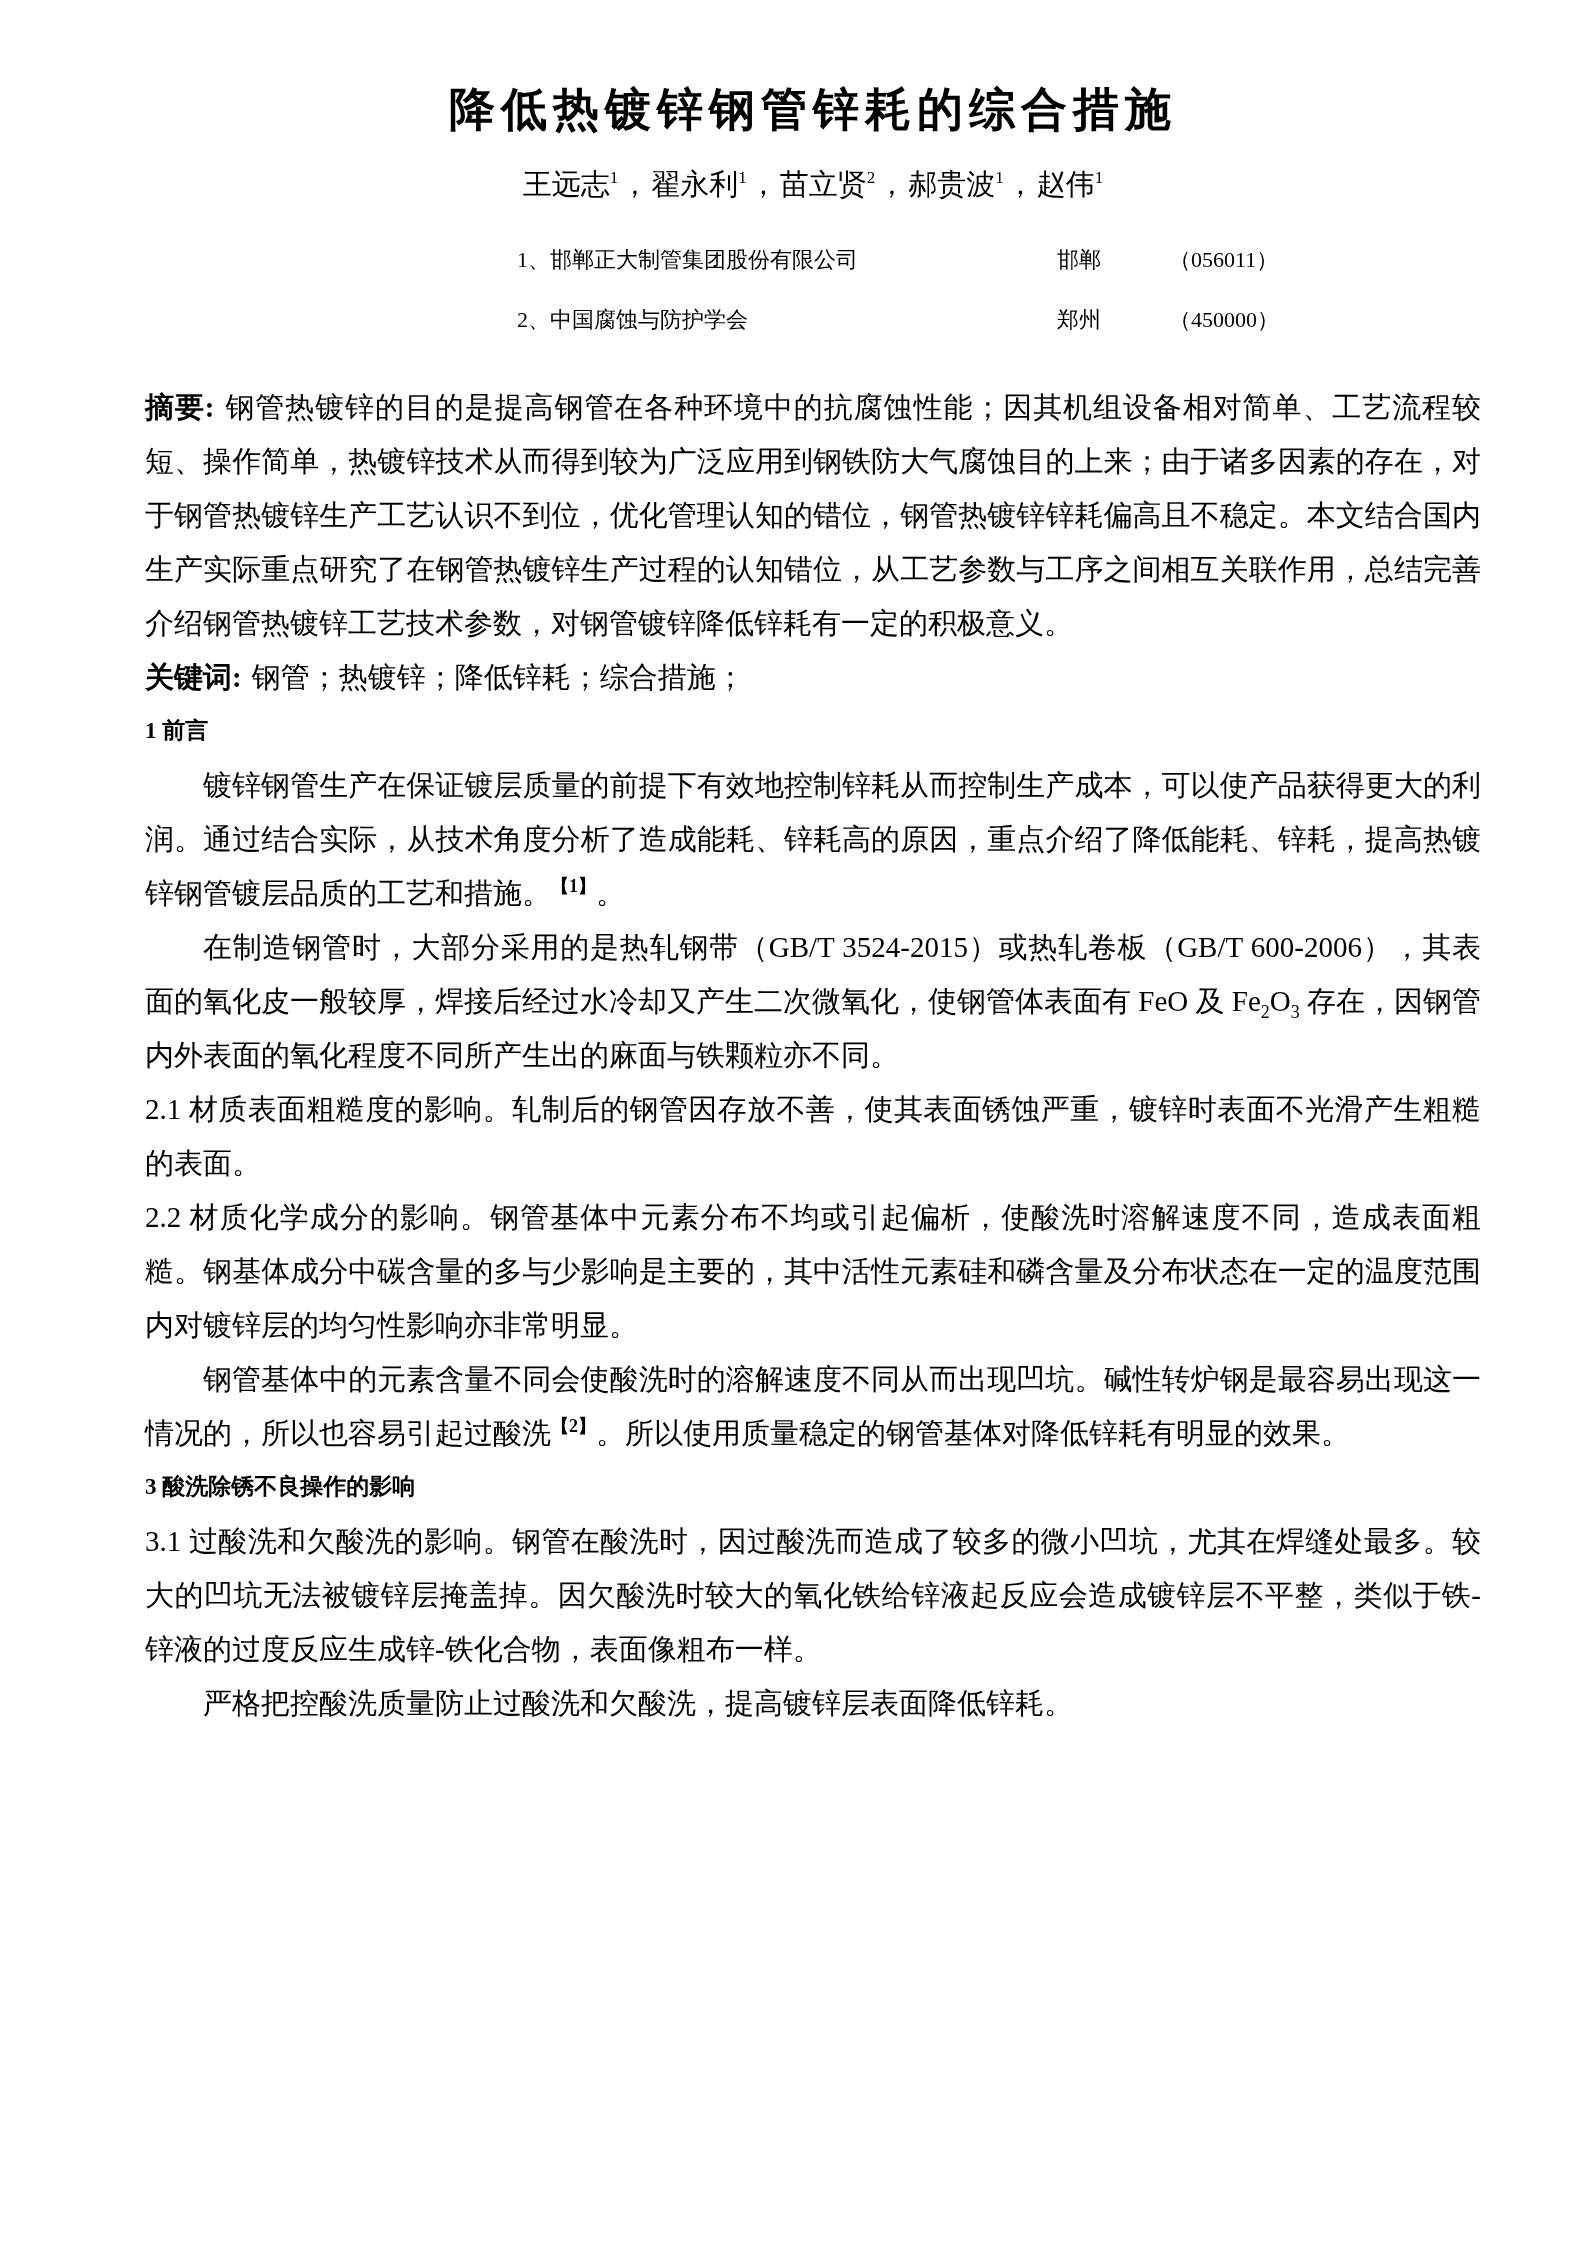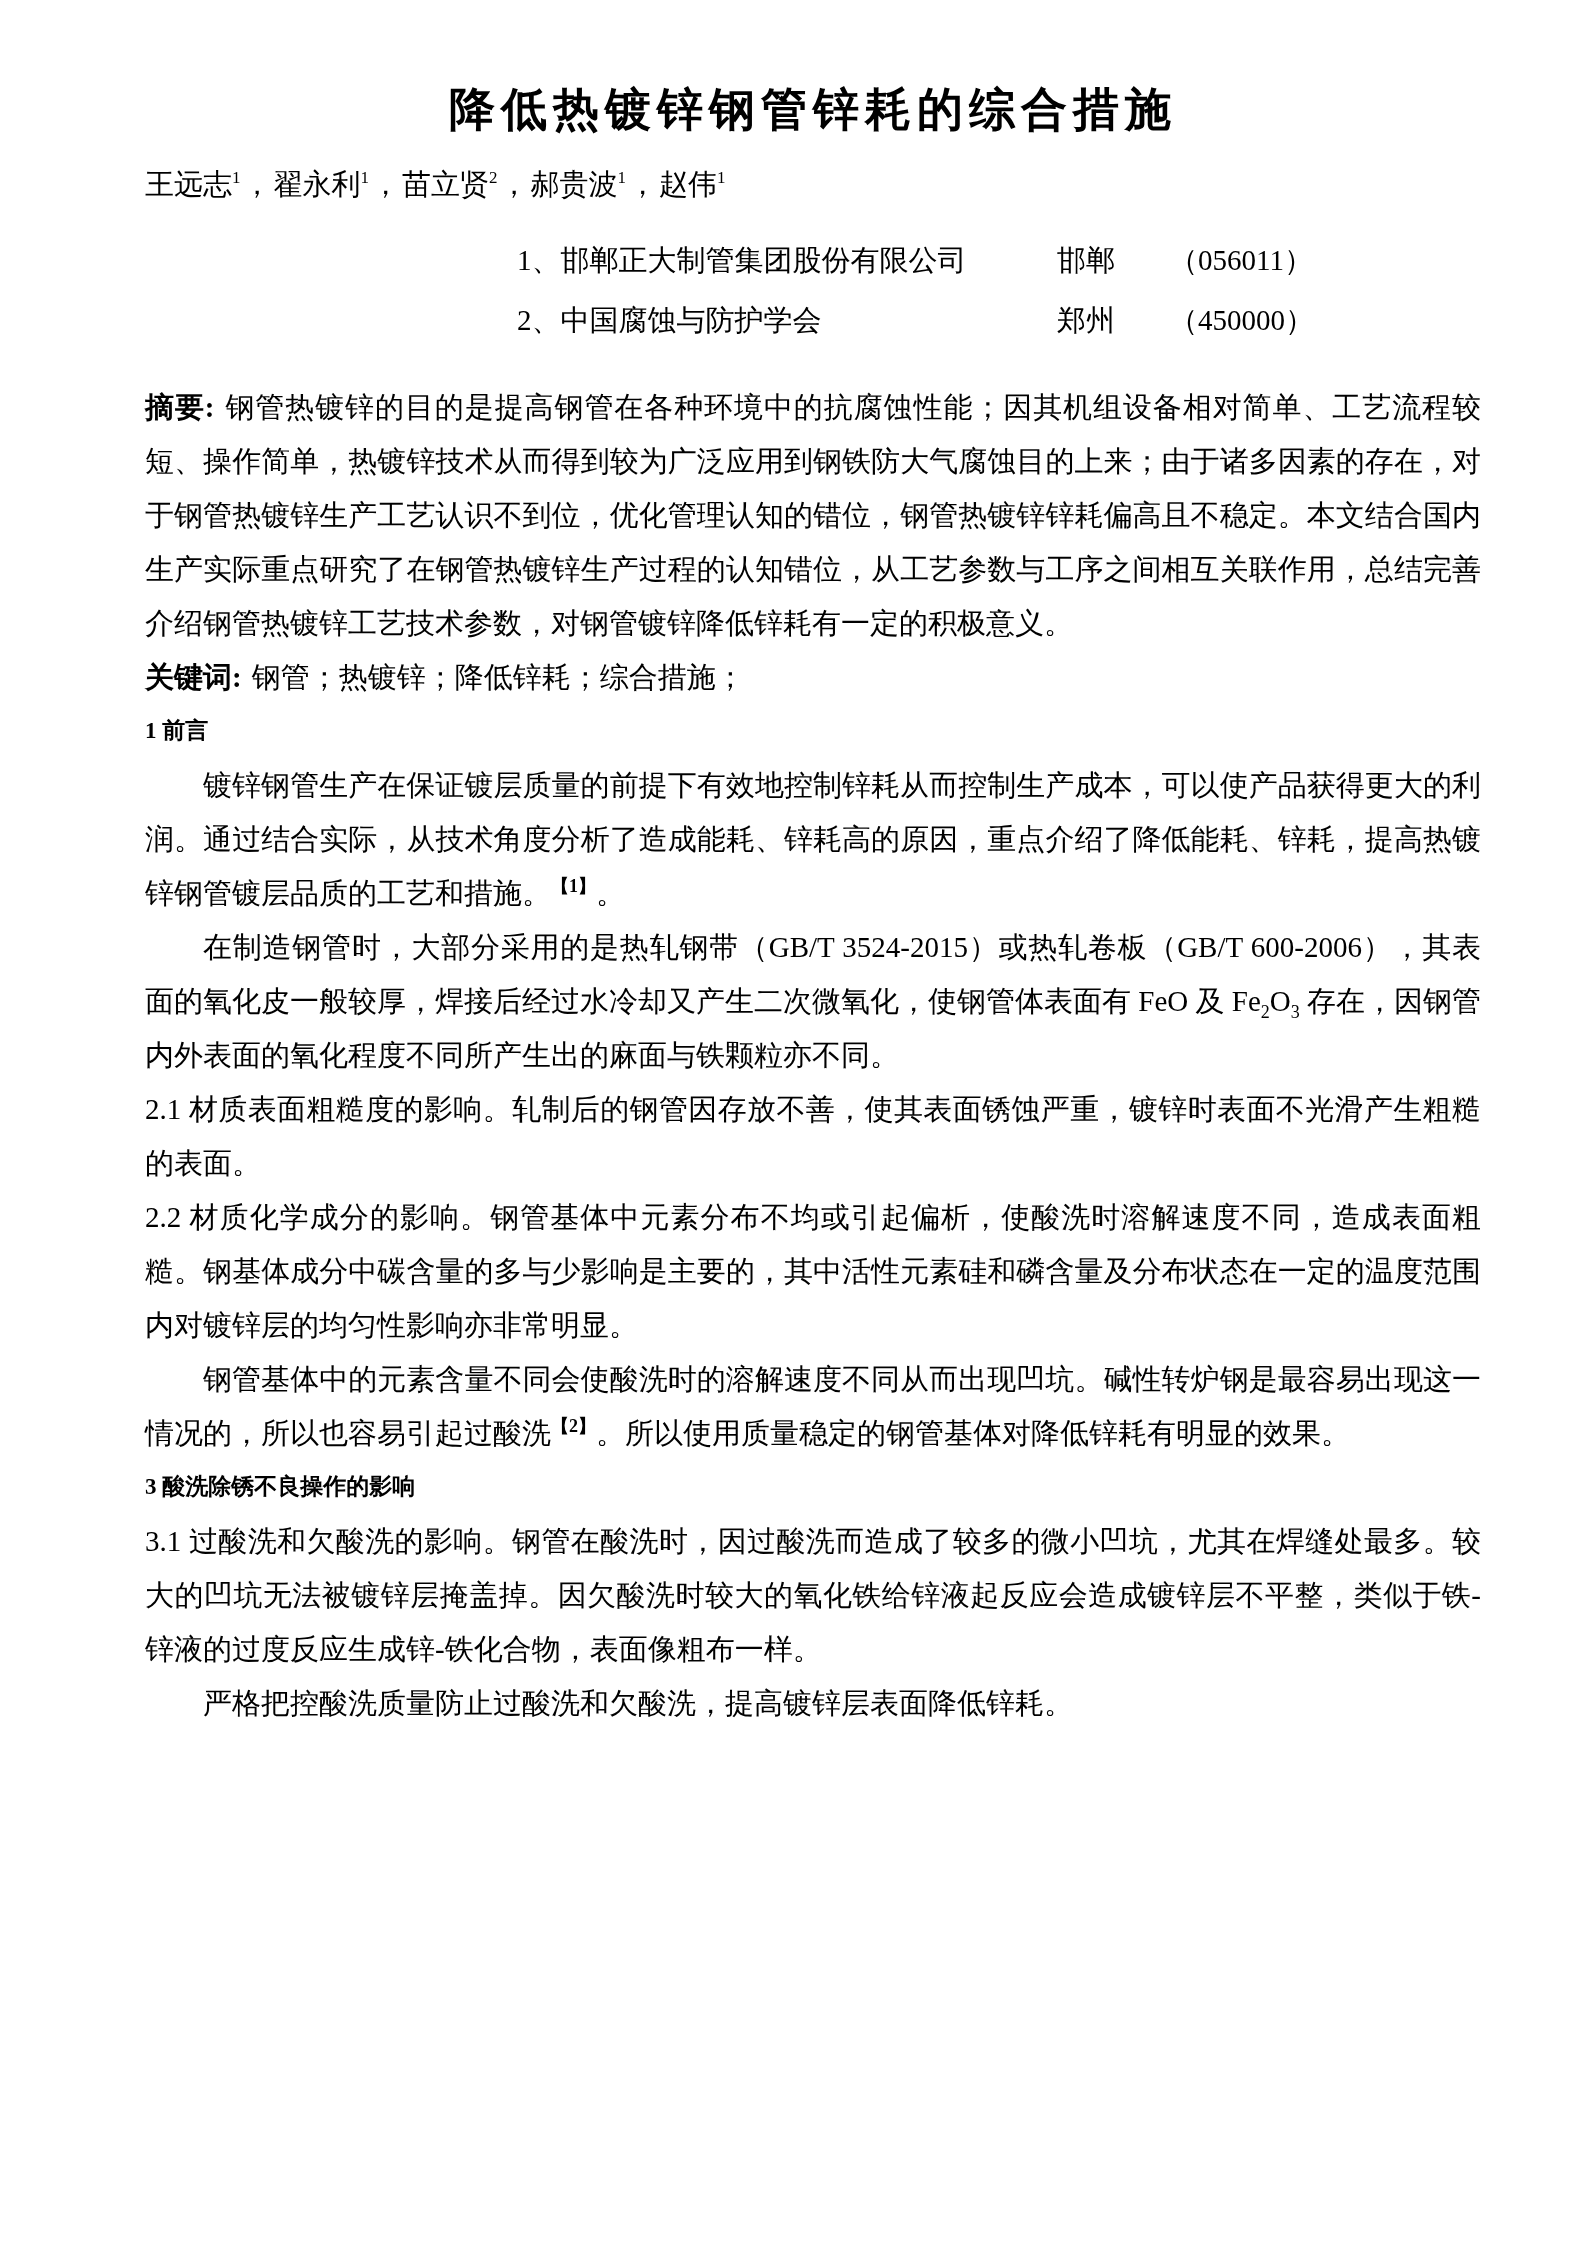--- a/index.html
+++ b/index.html
@@ -23,34 +23,34 @@
     margin: 0;
     text-align: center;
     font-size: 46px;
     font-weight: bold;
     letter-spacing: 6px;
     line-height: 1.15;
     white-space: nowrap;
   }
   .authors-line {
     margin-top: 30px;
-    text-align: left;
+    text-align: center;
     font-size: 29px;
     line-height: 1.2;
     white-space: nowrap;
   }
   .authors-line sup {
     font-size: 17px;
     line-height: 0;
   }
   .author-sep { padding: 0 2px; }
   .affiliations {
     margin-top: 28px;
     margin-left: 372px;
-    font-size: 29px;
+    font-size: 22px;
   }
   .affil-row {
     display: grid;
     grid-template-columns: 540px 112px auto;
     line-height: 60px;
     white-space: nowrap;
   }
   .content {
     margin-top: 30px;
     font-size: 29px;

